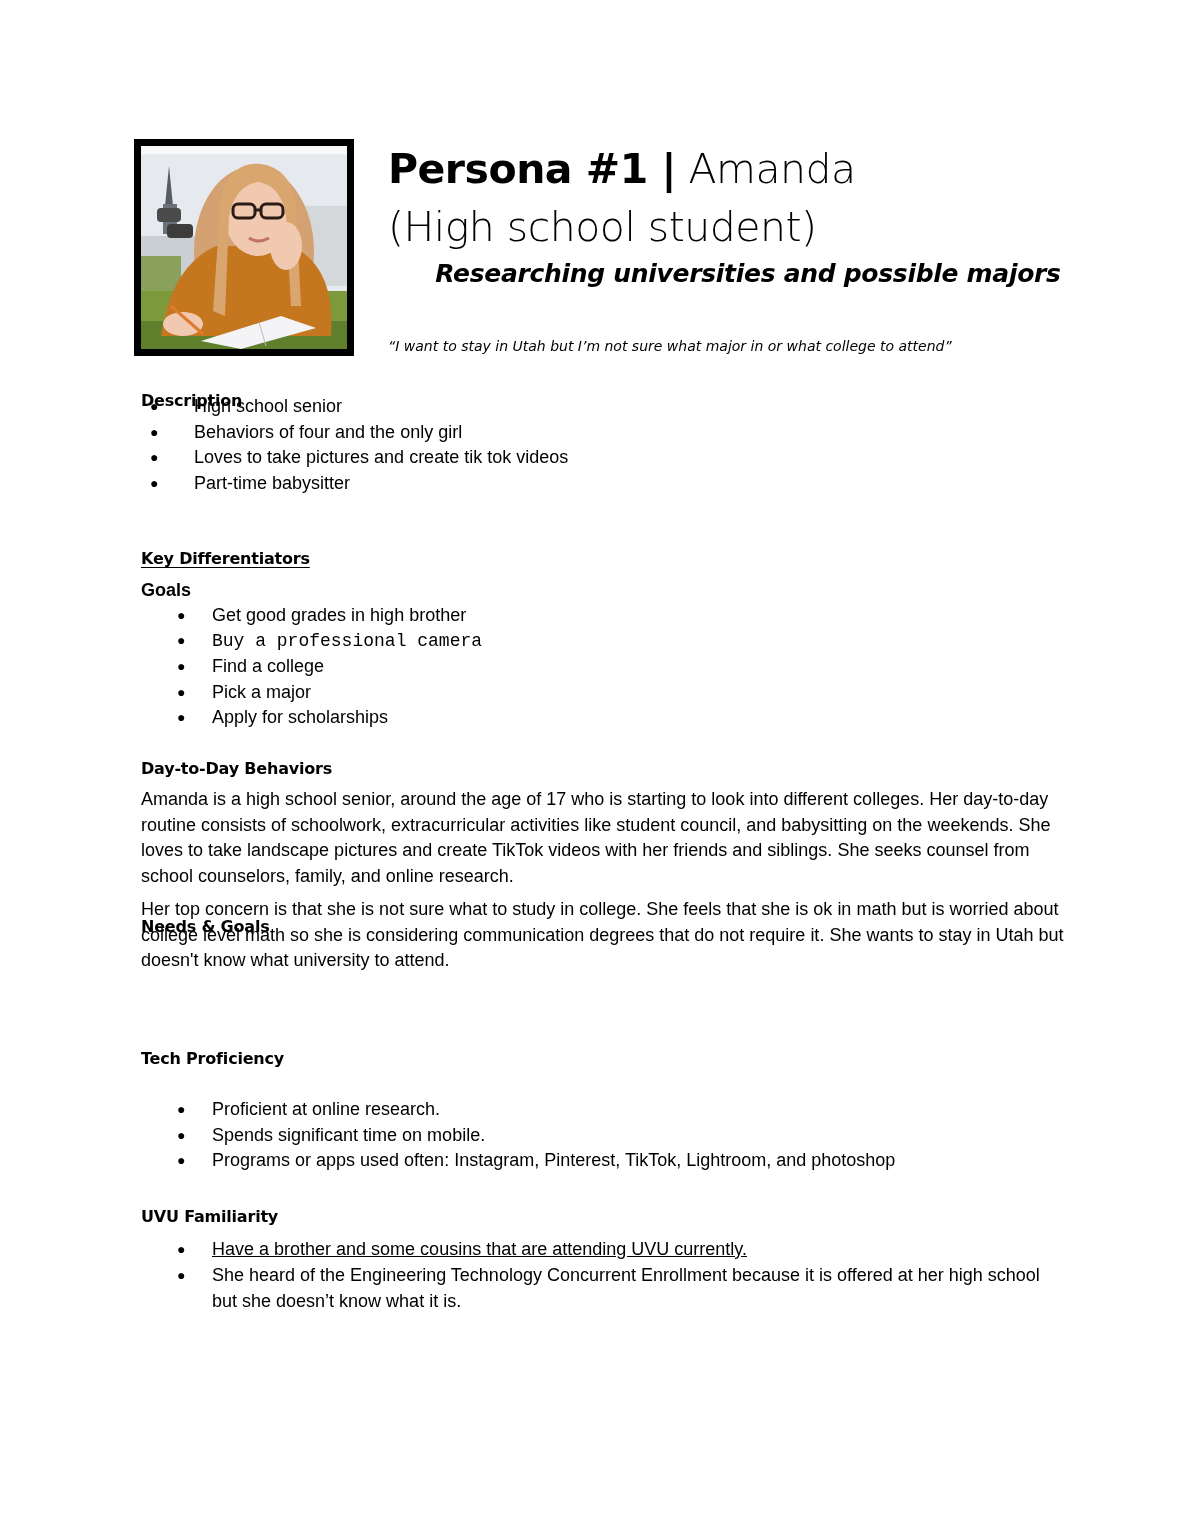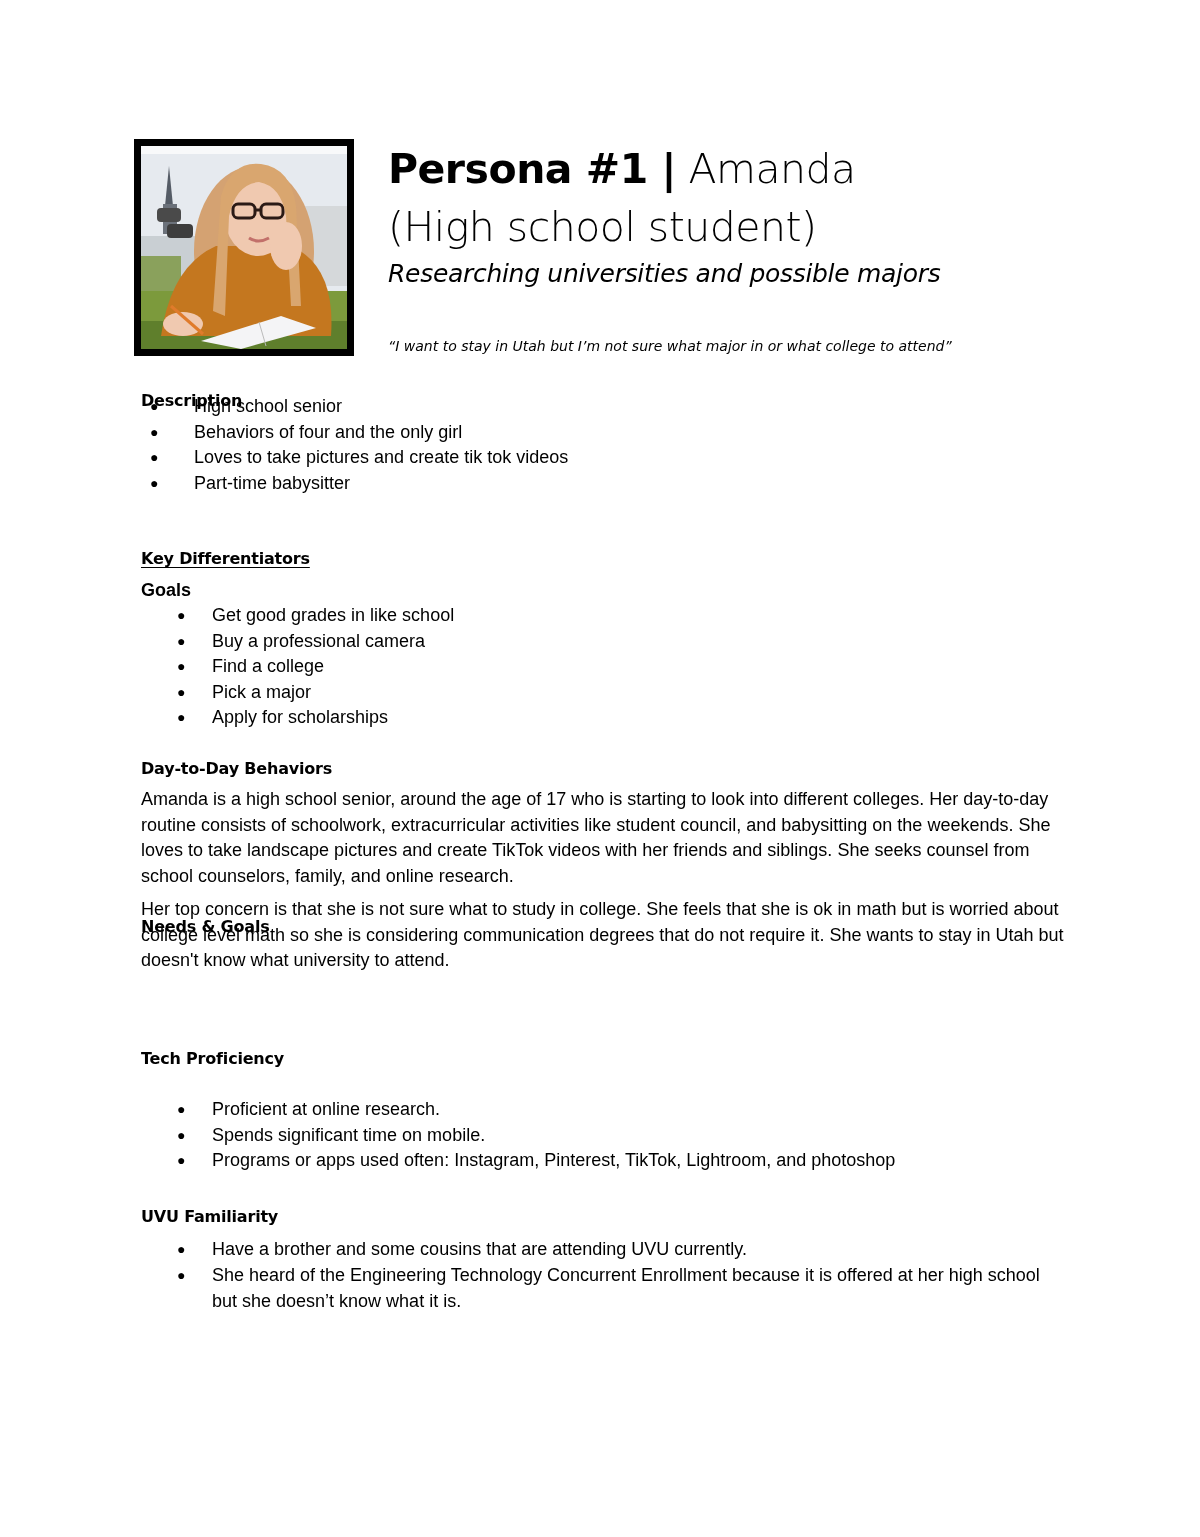--- a/index.html
+++ b/index.html
@@ -13,22 +13,23 @@
   .photo-frame svg { display: block; width: 100%; height: 100%; }
 
   .title {
     position: absolute; left: 388px; top: 140px; width: 720px;
     font-family: "DejaVu Sans", sans-serif; font-size: 41px; line-height: 58px;
     font-weight: 300; letter-spacing: -0.5px;
   }
   .title b { font-weight: 700; }
   .subtitle {
     position: absolute; left: 388px; top: 259px; width: 720px;
-    font-family: "DejaVu Sans", sans-serif; font-style: italic; font-size: 25px; font-weight: 400;
+    font-family: "DejaVu Sans", sans-serif; font-style: italic; font-size: 25px; font-weight: 700;
     letter-spacing: -0.3px;
+    text-align: center;
   }
   .quote {
     position: absolute; left: 388px; top: 328px; width: 640px;
     font-family: "DejaVu Sans", sans-serif; font-style: italic; font-size: 14px; line-height: 36px;
     font-weight: 300;
   }
 
   .h2 {
     position: absolute; left: 141px;
     font-family: "DejaVu Sans", sans-serif; font-size: 16px; font-weight: 600; letter-spacing: -0.2px;
@@ -110,39 +111,39 @@
   <ul class="bullets" style="left:150px; top:394px;">
     <li>High school senior</li>
     <li>Behaviors of four and the only girl</li>
     <li>Loves to take pictures and create tik tok videos</li>
     <li>Part-time babysitter</li>
   </ul>
 
   <div class="h2 underline" style="top:549px;">Key Differentiators</div>
   <div class="h3" style="top:580px;">Goals</div>
   <ul class="bullets" style="left:177px; top:603px;">
-    <li style="padding-left:35px;">Get good grades in like school</li>
-    <li style="padding-left:35px;">Buy a professional camera</li>
+    <li style="padding-left:35px;">Get good grades in high brother</li>
+    <li style="padding-left:35px;font-family:Liberation Mono, monospace;">Buy a professional camera</li>
     <li style="padding-left:35px;">Find a college</li>
     <li style="padding-left:35px;">Pick a major</li>
     <li style="padding-left:35px;">Apply for scholarships</li>
   </ul>
 
   <div class="h2" style="top:759px;">Day-to-Day Behaviors</div>
   <div class="para" style="top:787px;">Amanda is a high school senior, around the age of 17 who is starting to look into different colleges. Her day-to-day routine consists of schoolwork, extracurricular activities like student council, and babysitting on the weekends. She loves to take landscape pictures and create TikTok videos with her friends and siblings. She seeks counsel from school counselors, family, and online research.</div>
 
   <div class="h2" style="top:917px;">Needs &amp; Goals</div>
   <div class="para" style="top:897px;">Her top concern is that she is not sure what to study in college. She feels that she is ok in math but is worried about college level math so she is considering communication degrees that do not require it. She wants to stay in Utah but doesn't know what university to attend.</div>
 
   <div class="h2" style="top:1049px;">Tech Proficiency</div>
   <ul class="bullets" style="left:177px; top:1077px;margin-top:20px;">
     <li style="padding-left:35px;">Proficient at online research.</li>
     <li style="padding-left:35px;">Spends significant time on mobile.</li>
     <li style="padding-left:35px;">Programs or apps used often: Instagram, Pinterest, TikTok, Lightroom, and photoshop</li>
   </ul>
 
   <div class="h2" style="top:1207px;">UVU Familiarity</div>
   <ul class="bullets wrap" style="left:177px; top:1236px; width:880px;">
-    <li style="padding-left:35px;">Have a brother and some cousins that are attending UVU currently.</li>
+    <li style="padding-left:35px;text-decoration:underline;">Have a brother and some cousins that are attending UVU currently.</li>
     <li style="padding-left:35px;">She heard of the Engineering Technology Concurrent Enrollment because it is offered at her high school but she doesn’t know what it is.</li>
   </ul>
 
 </div>
 
 </body></html>

